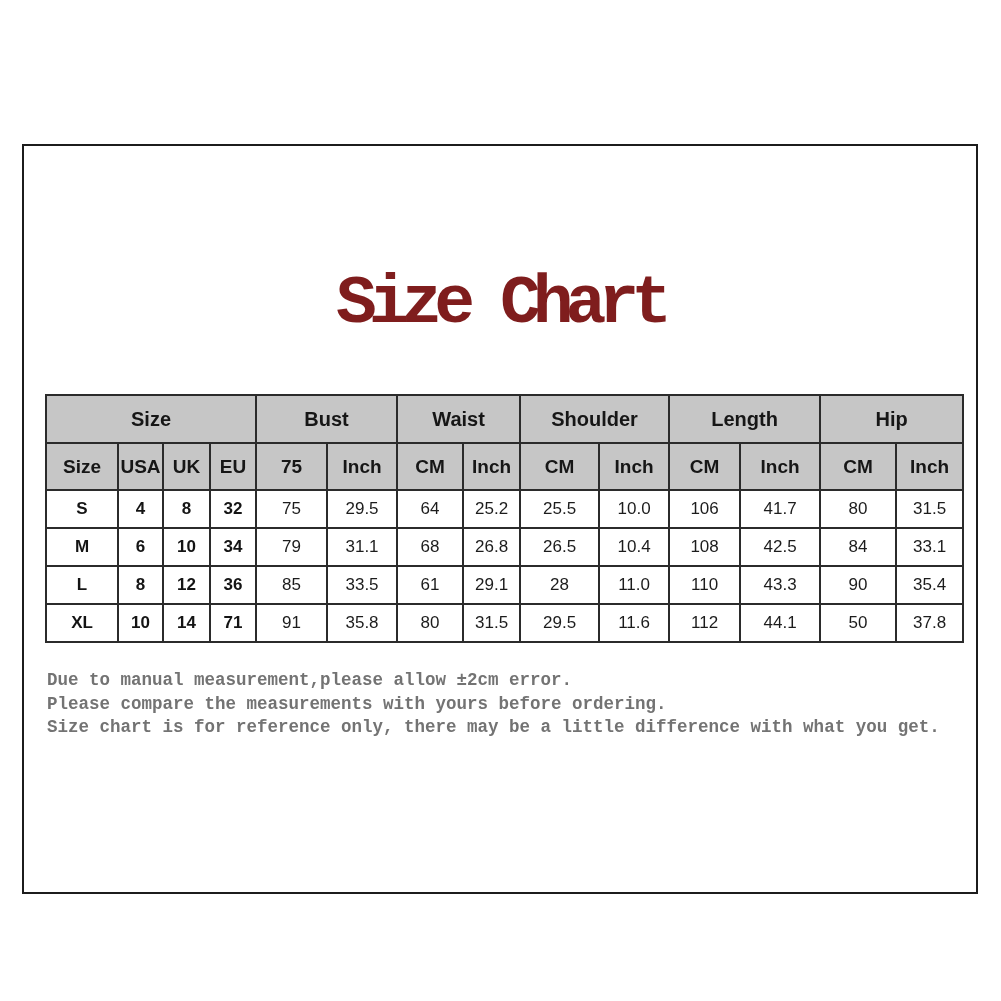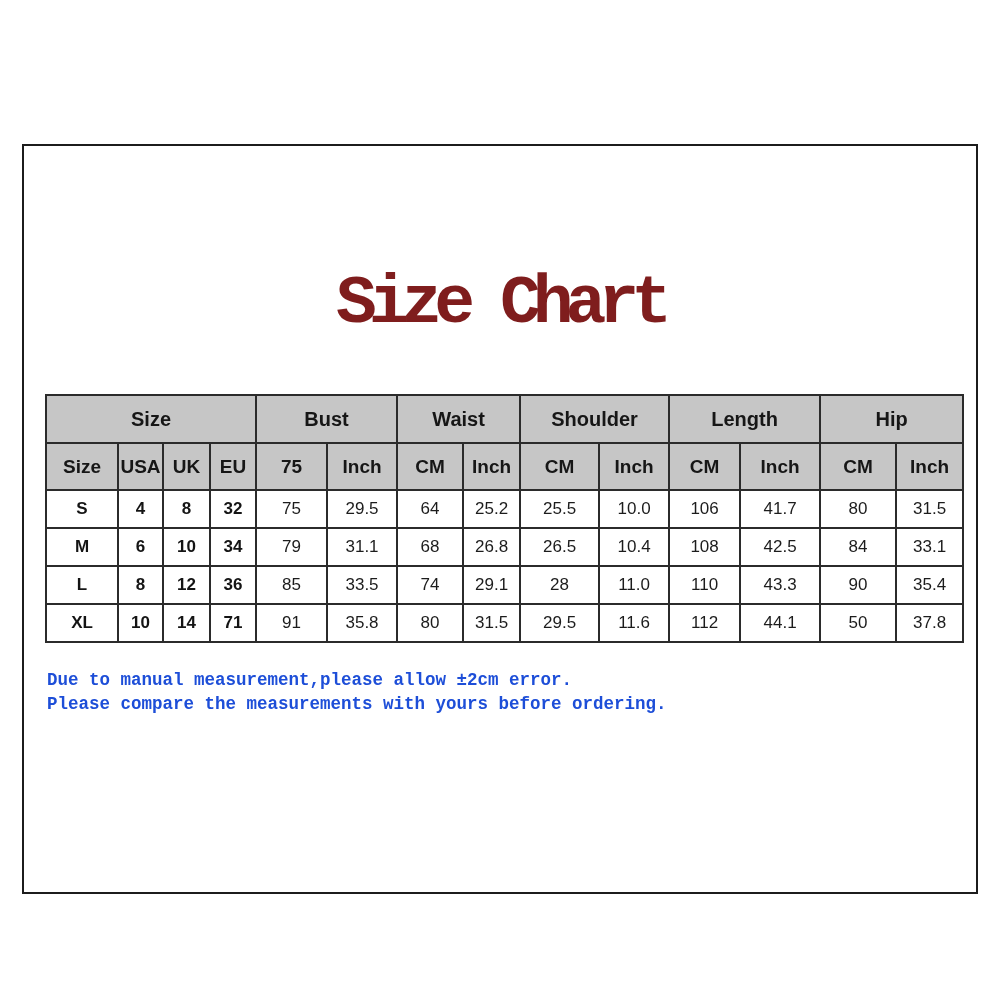--- a/index.html
+++ b/index.html
@@ -82,21 +82,21 @@
     width: 915px;
   }
   .notes p {
     margin: 0;
     font-family: "Liberation Mono", "DejaVu Sans Mono", monospace;
     font-weight: bold;
     font-size: 17.5px;
     line-height: 23.5px;
     letter-spacing: 0px;
     white-space: nowrap;
-    color: #1d4ed8;
+    color: #737373;
   }
 </style>
 </head>
 <body>
 
 <div class="panel">
 
   <h1 class="title">Size Chart</h1>
 
   <table class="size-table">
@@ -175,21 +175,21 @@
         <td>84</td>
         <td>33.1</td>
       </tr>
       <tr class="data-row">
         <td class="b">L</td>
         <td class="b">8</td>
         <td class="b">12</td>
         <td class="b">36</td>
         <td>85</td>
         <td>33.5</td>
-        <td>74</td>
+        <td>61</td>
         <td>29.1</td>
         <td>28</td>
         <td>11.0</td>
         <td>110</td>
         <td>43.3</td>
         <td>90</td>
         <td>35.4</td>
       </tr>
       <tr class="data-row">
         <td class="b">XL</td>
@@ -206,15 +206,16 @@
         <td>44.1</td>
         <td>50</td>
         <td>37.8</td>
       </tr>
     </tbody>
   </table>
 
   <div class="notes">
     <p>Due to manual measurement,please allow ±2cm error.</p>
     <p>Please compare the measurements with yours before ordering.</p>
+    <p>Size chart is for reference only, there may be a little difference with what you get.</p>
   </div>
 
 </div>
 
 </body></html>

